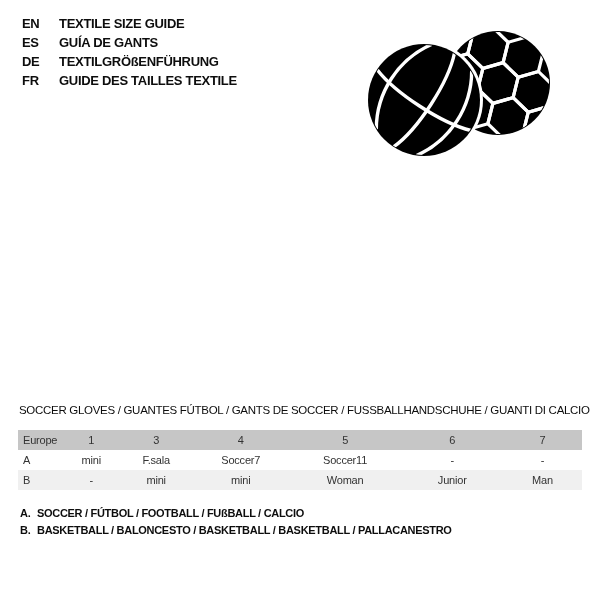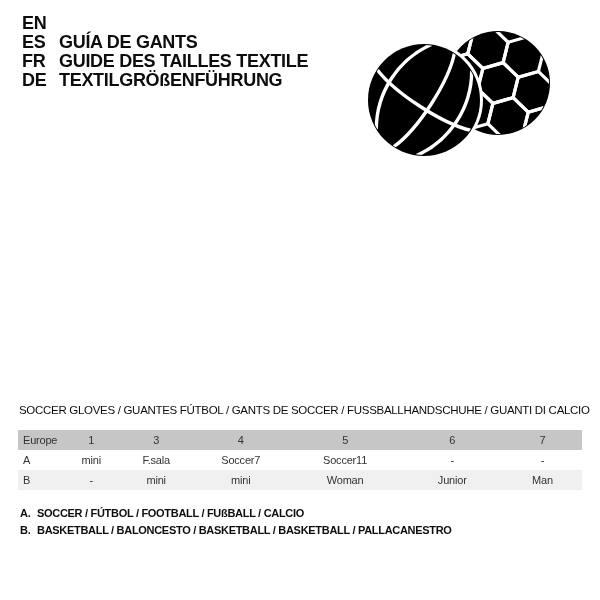--- a/index.html
+++ b/index.html
@@ -5,21 +5,21 @@
   html, body { margin: 0; padding: 0; }
   body {
     width: 600px; height: 600px; position: relative;
     background: #ffffff; overflow: hidden;
     font-family: "Liberation Sans", sans-serif; color: #111;
   }
 
   
   .lang-block { position: absolute; left: 22px; top: 14px; }
   .lang-row {
-    display: flex; font-weight: 700; font-size: 18px;
+    display: flex; font-weight: 700; font-size: 13px;
     line-height: 19px; letter-spacing: -0.3px; color: #0d0d0d;
   }
   .lang-code { width: 37px; flex: 0 0 37px; }
 
   
   .balls { position: absolute; left: 362px; top: 13px; }
 
   
   .table-title {
     position: absolute; left: 19px; top: 404px;
@@ -47,32 +47,33 @@
     white-space: nowrap;
   }
   .footnote-label { width: 17px; flex: 0 0 17px; }
 </style>
 </head>
 <body>
 
 <div class="lang-block">
   <div class="lang-row">
     <span class="lang-code">EN</span>
+    <span class="lang-label">TEXTILE SIZE GUIDE</span>
   </div>
   <div class="lang-row">
     <span class="lang-code">ES</span>
     <span class="lang-label">GUÍA DE GANTS</span>
   </div>
   <div class="lang-row">
+    <span class="lang-code">DE</span>
+    <span class="lang-label">TEXTILGRÖßENFÜHRUNG</span>
+  </div>
+  <div class="lang-row">
     <span class="lang-code">FR</span>
     <span class="lang-label">GUIDE DES TAILLES TEXTILE</span>
-  </div>
-  <div class="lang-row">
-    <span class="lang-code">DE</span>
-    <span class="lang-label">TEXTILGRÖßENFÜHRUNG</span>
   </div>
 </div>
 
 <svg class="balls" width="214" height="160" viewBox="0 0 214 160" aria-hidden="true">
   <defs>
     <path id="hex" d="M18.2 10.5 L0 21 L-18.2 10.5 L-18.2 -10.5 L0 -21 L18.2 -10.5 Z"></path>
     <clipPath id="soccerClip">
         <circle cx="0" cy="0" r="51"></circle>
       </clipPath>
     <clipPath id="bballClip">

